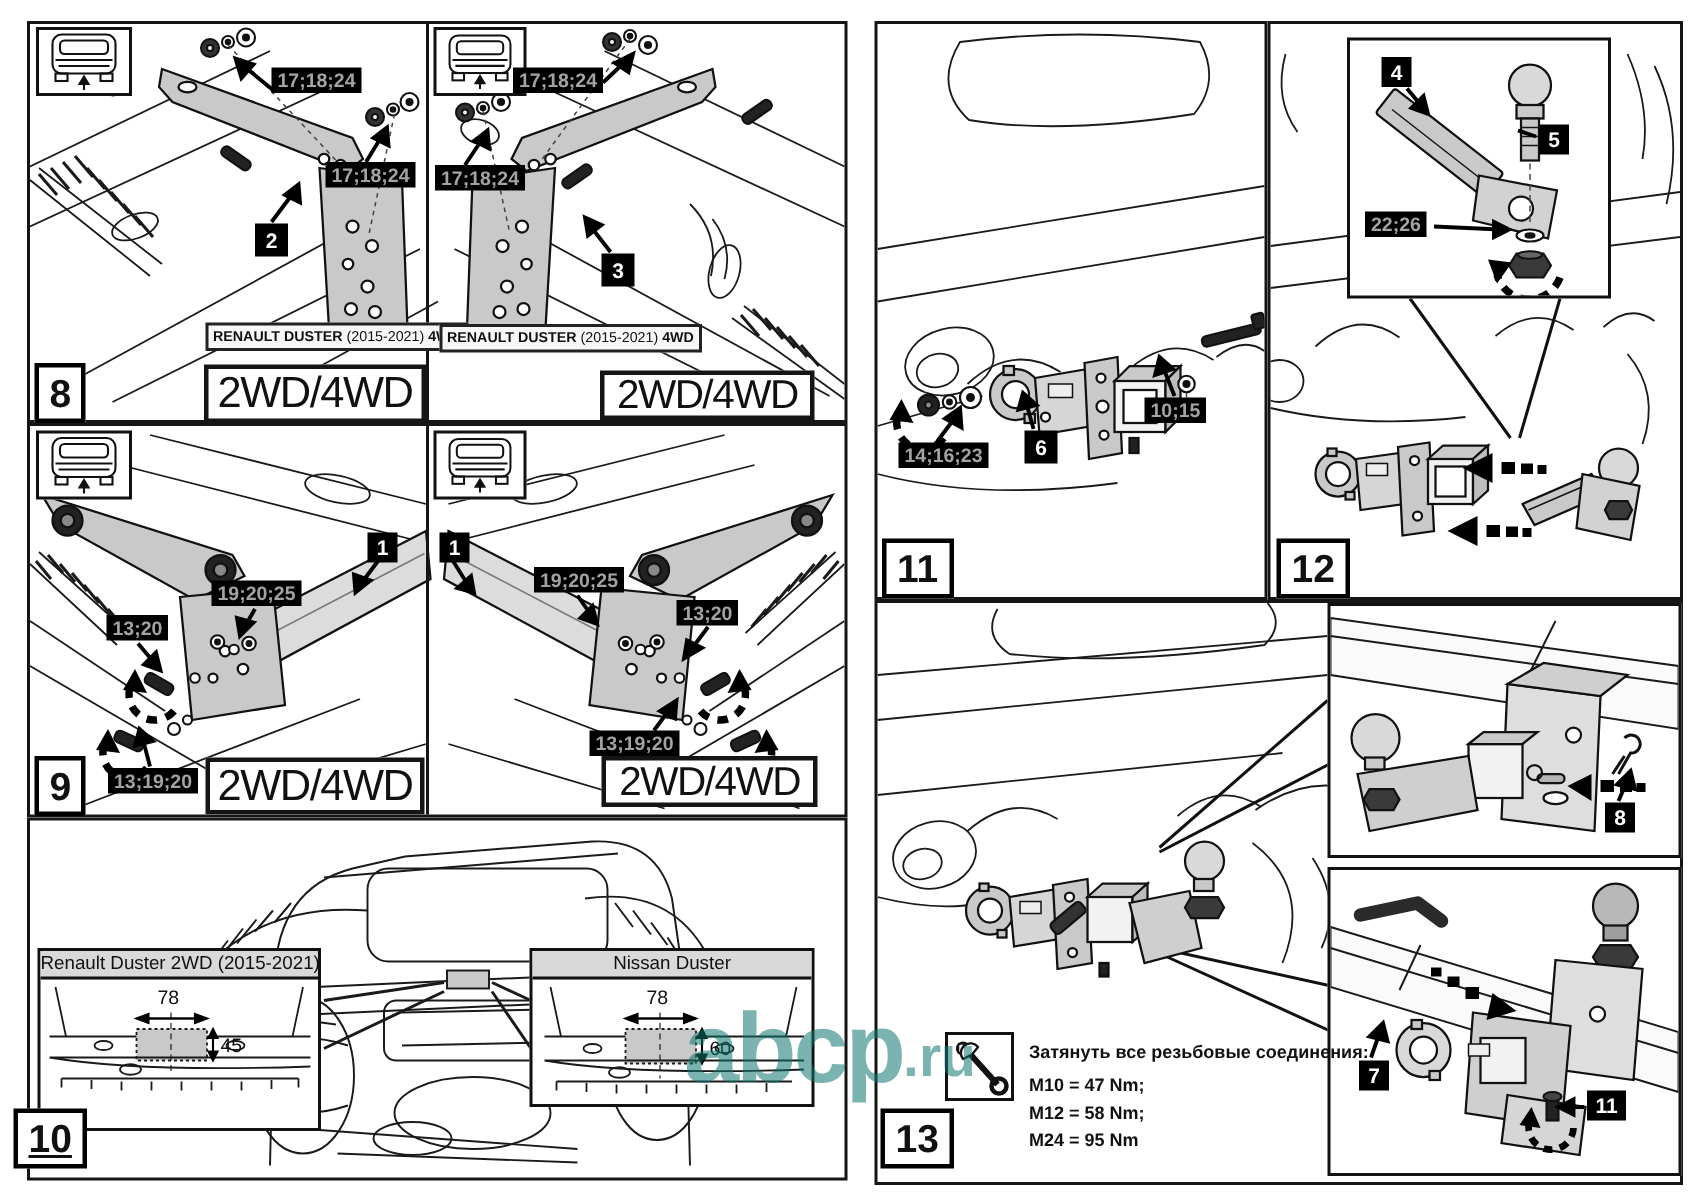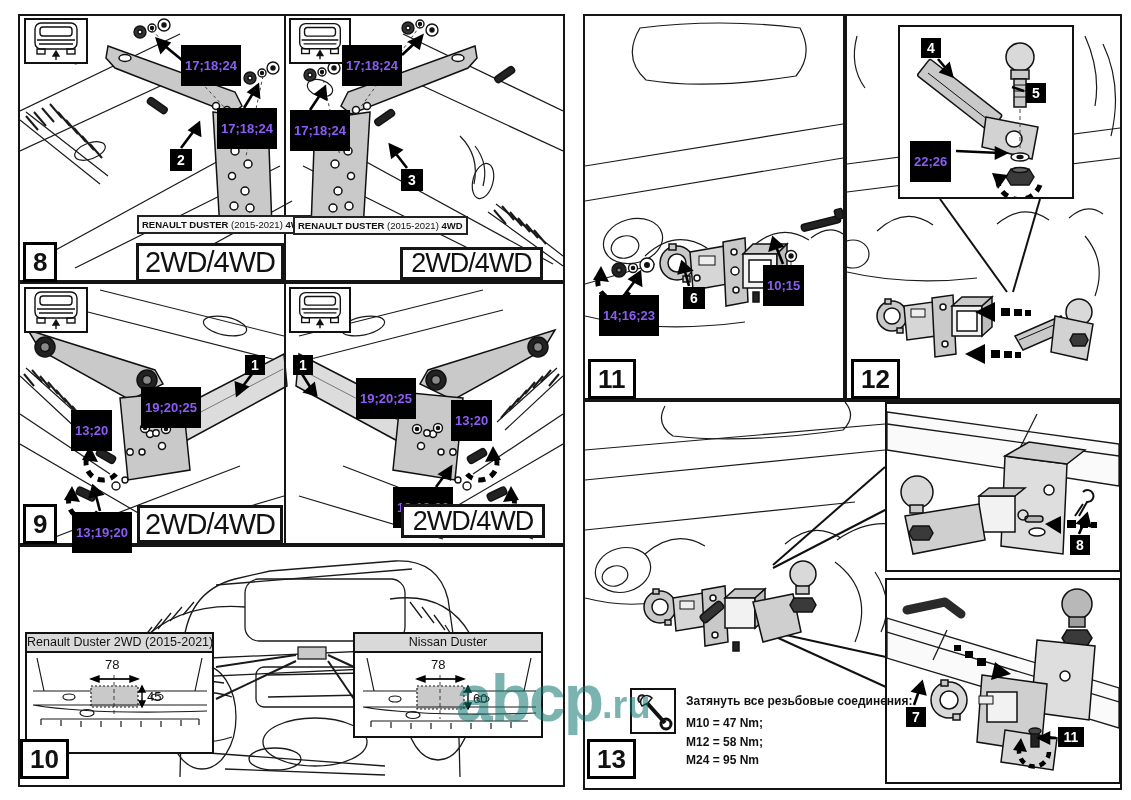--- a/index.html
+++ b/index.html
@@ -1,22 +1,22 @@
 <!DOCTYPE html>
 <html><head>
 <meta charset="utf-8">
 <style>
   html,body{margin:0;padding:0;}
   body{width:1131px;height:800px;position:relative;background:#ffffff;
        font-family:"Liberation Sans",sans-serif;color:#111;overflow:hidden;}
   .panel{position:absolute;background:#fff;border:2px solid #151515;box-sizing:border-box;z-index:1;}
   .panel svg{position:absolute;left:0;top:0;}
   .vdiv{position:absolute;width:2px;background:#151515;z-index:2;}
-  .callout{position:absolute;background:#000;color:#8b5cf6;font:700 13px/17px "Liberation Sans",sans-serif;
-           padding:12px 4px;white-space:nowrap;z-index:6;}
+  .callout{position:absolute;background:#000;color:#a3a3a3;font:700 13px/17px "Liberation Sans",sans-serif;
+           padding:0 4px;white-space:nowrap;z-index:6;}
   .part{position:absolute;min-width:20px;height:20px;background:#000;color:#fff;
         font:700 14px/20px "Liberation Sans",sans-serif;text-align:center;z-index:6;padding:0 2px;box-sizing:border-box;}
   .pnum{position:absolute;background:#fff;border:3px solid #000;font:700 26px/32px "Liberation Sans",sans-serif;
         padding:1px 7px;z-index:7;}
   .drive{position:absolute;background:#fff;border:3px solid #151515;box-sizing:border-box;
          display:flex;align-items:center;justify-content:center;
          font:400 29px/1 "Liberation Sans",sans-serif;letter-spacing:-1px;z-index:6;}
   .model{position:absolute;background:#f7f7f7;border:2px solid #222;font:400 9.5px/13px "Liberation Sans",sans-serif;
          padding:1px 3px;white-space:nowrap;z-index:6;}
   .model b{font-weight:700;}
@@ -717,21 +717,21 @@
 <div class="callout" style="left:71px;top:410px;">13;20</div>
 <div class="callout" style="left:72px;top:512px;">13;19;20</div>
 <div class="drive" style="left:137px;top:505px;width:146px;height:38px;">2WD/4WD</div>
 <div class="part" style="left:293px;top:355px;">1</div>
 <div class="callout" style="left:356px;top:378px;">19;20;25</div>
 <div class="callout" style="left:451px;top:400px;">13;20</div>
 <div class="callout" style="left:393px;top:487px;">13;19;20</div>
 <div class="drive" style="left:401px;top:504px;width:144px;height:34px;font-size:27px;">2WD/4WD</div>
 <div class="pnum" style="left:23px;top:504px;">9</div>
 
-<div class="pnum" style="left:20px;top:739px;">10</div>
+<div class="pnum" style="left:9px;top:739px;text-decoration:underline;">10</div>
 
 <div class="callout" style="left:599px;top:295px;">14;16;23</div>
 <div class="part" style="left:683px;top:287px;width:22px;height:22px;line-height:22px;">6</div>
 <div class="callout" style="left:763px;top:265px;">10;15</div>
 <div class="pnum" style="left:588px;top:359px;">11</div>
 
 <div class="pnum" style="left:851px;top:359px;">12</div>
 
 <div class="pnum" style="left:587px;top:739px;">13</div>
 

